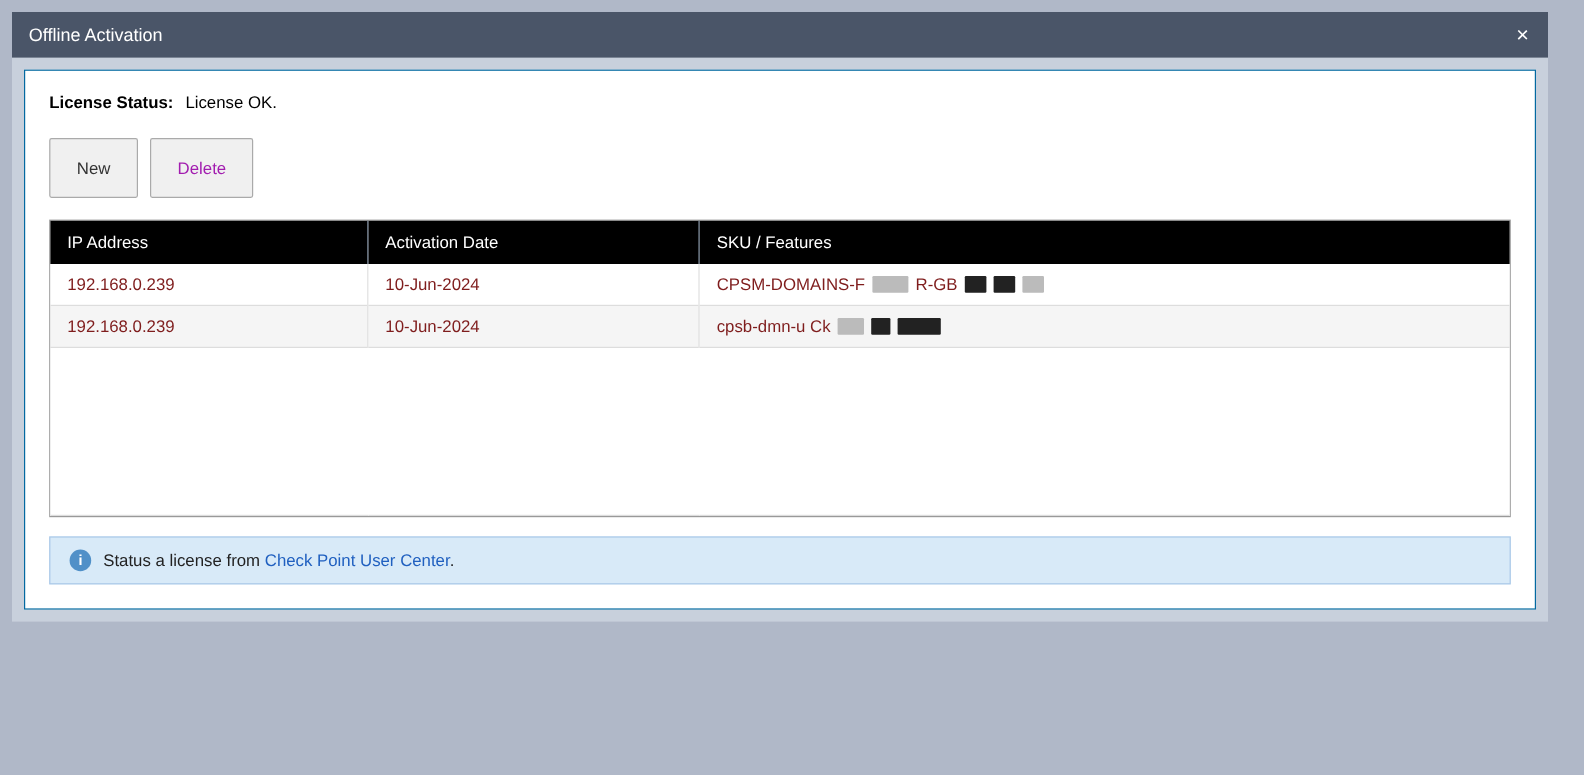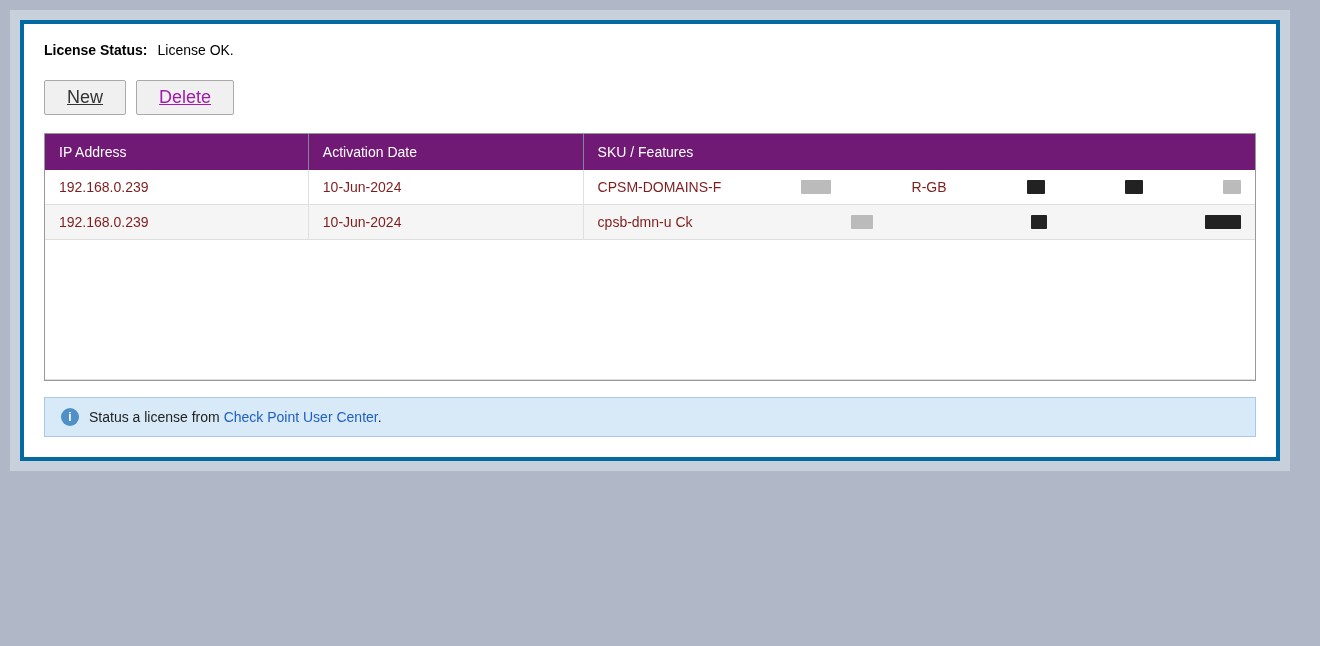--- a/index.html
+++ b/index.html
@@ -37,21 +37,21 @@
       font-size: 18px;
       cursor: pointer;
       line-height: 1;
       padding: 0 2px;
     }
 
     .dialog-body {
       background: #fff;
       margin: 10px;
       padding: 18px 20px 20px 20px;
-      border: 4px solid #0369a1;
+      border: 1px solid #0369a1;
     }
 
     .license-status-row {
       display: flex;
       align-items: center;
       margin-bottom: 22px;
       font-size: 14px;
     }
 
     .license-status-label {
@@ -64,48 +64,47 @@
       text-align: center;
     }
 
     .button-row {
       display: flex;
       gap: 10px;
       margin-bottom: 18px;
     }
 
     .btn {
-      padding: 6px 22px;
-      font-size: 18px;
+      padding: 16px 22px;
+      font-size: 14px;
       border: 1px solid #aaa;
       background: #f0f0f0;
       cursor: pointer;
       color: #333;
       border-radius: 2px;
-      text-decoration: underline;
     }
 
     .btn:disabled {
       color: #a21caf;
       cursor: default;
     }
 
     .table-container {
       border: 1px solid #999;
       margin-bottom: 16px;
       min-height: 220px;
     }
 
     table {
       width: 100%;
       border-collapse: collapse;
     }
 
     thead tr {
-      background: #701a75;
+      background: #000000;
       color: #fff;
     }
 
     thead th {
       padding: 10px 14px;
       text-align: left;
       font-weight: normal;
       font-size: 14px;
       border-right: 1px solid #7a8898;
     }
@@ -135,21 +134,20 @@
     }
 
     tbody td:last-child {
       border-right: none;
     }
 
     .sku-cell {
       display: flex;
       align-items: center;
       gap: 6px;
-      justify-content: space-between;
     }
 
     .redacted-block {
       display: inline-block;
       height: 14px;
       background: #888;
       vertical-align: middle;
       border-radius: 1px;
     }
 
@@ -193,20 +191,24 @@
     }
 
     .empty-rows {
       height: 140px;
     }
   </style>
 </head>
 <body>
 
 <div class="dialog-wrapper">
+  <div class="dialog-titlebar">
+    <span>Offline Activation</span>
+    <button class="dialog-close-btn">×</button>
+  </div>
 
   <div class="dialog-body">
 
     <div class="license-status-row">
       <span class="license-status-label">License Status:</span>
       <span class="license-status-value">License OK.</span>
     </div>
 
     <div class="button-row">
       <button class="btn">New</button>

